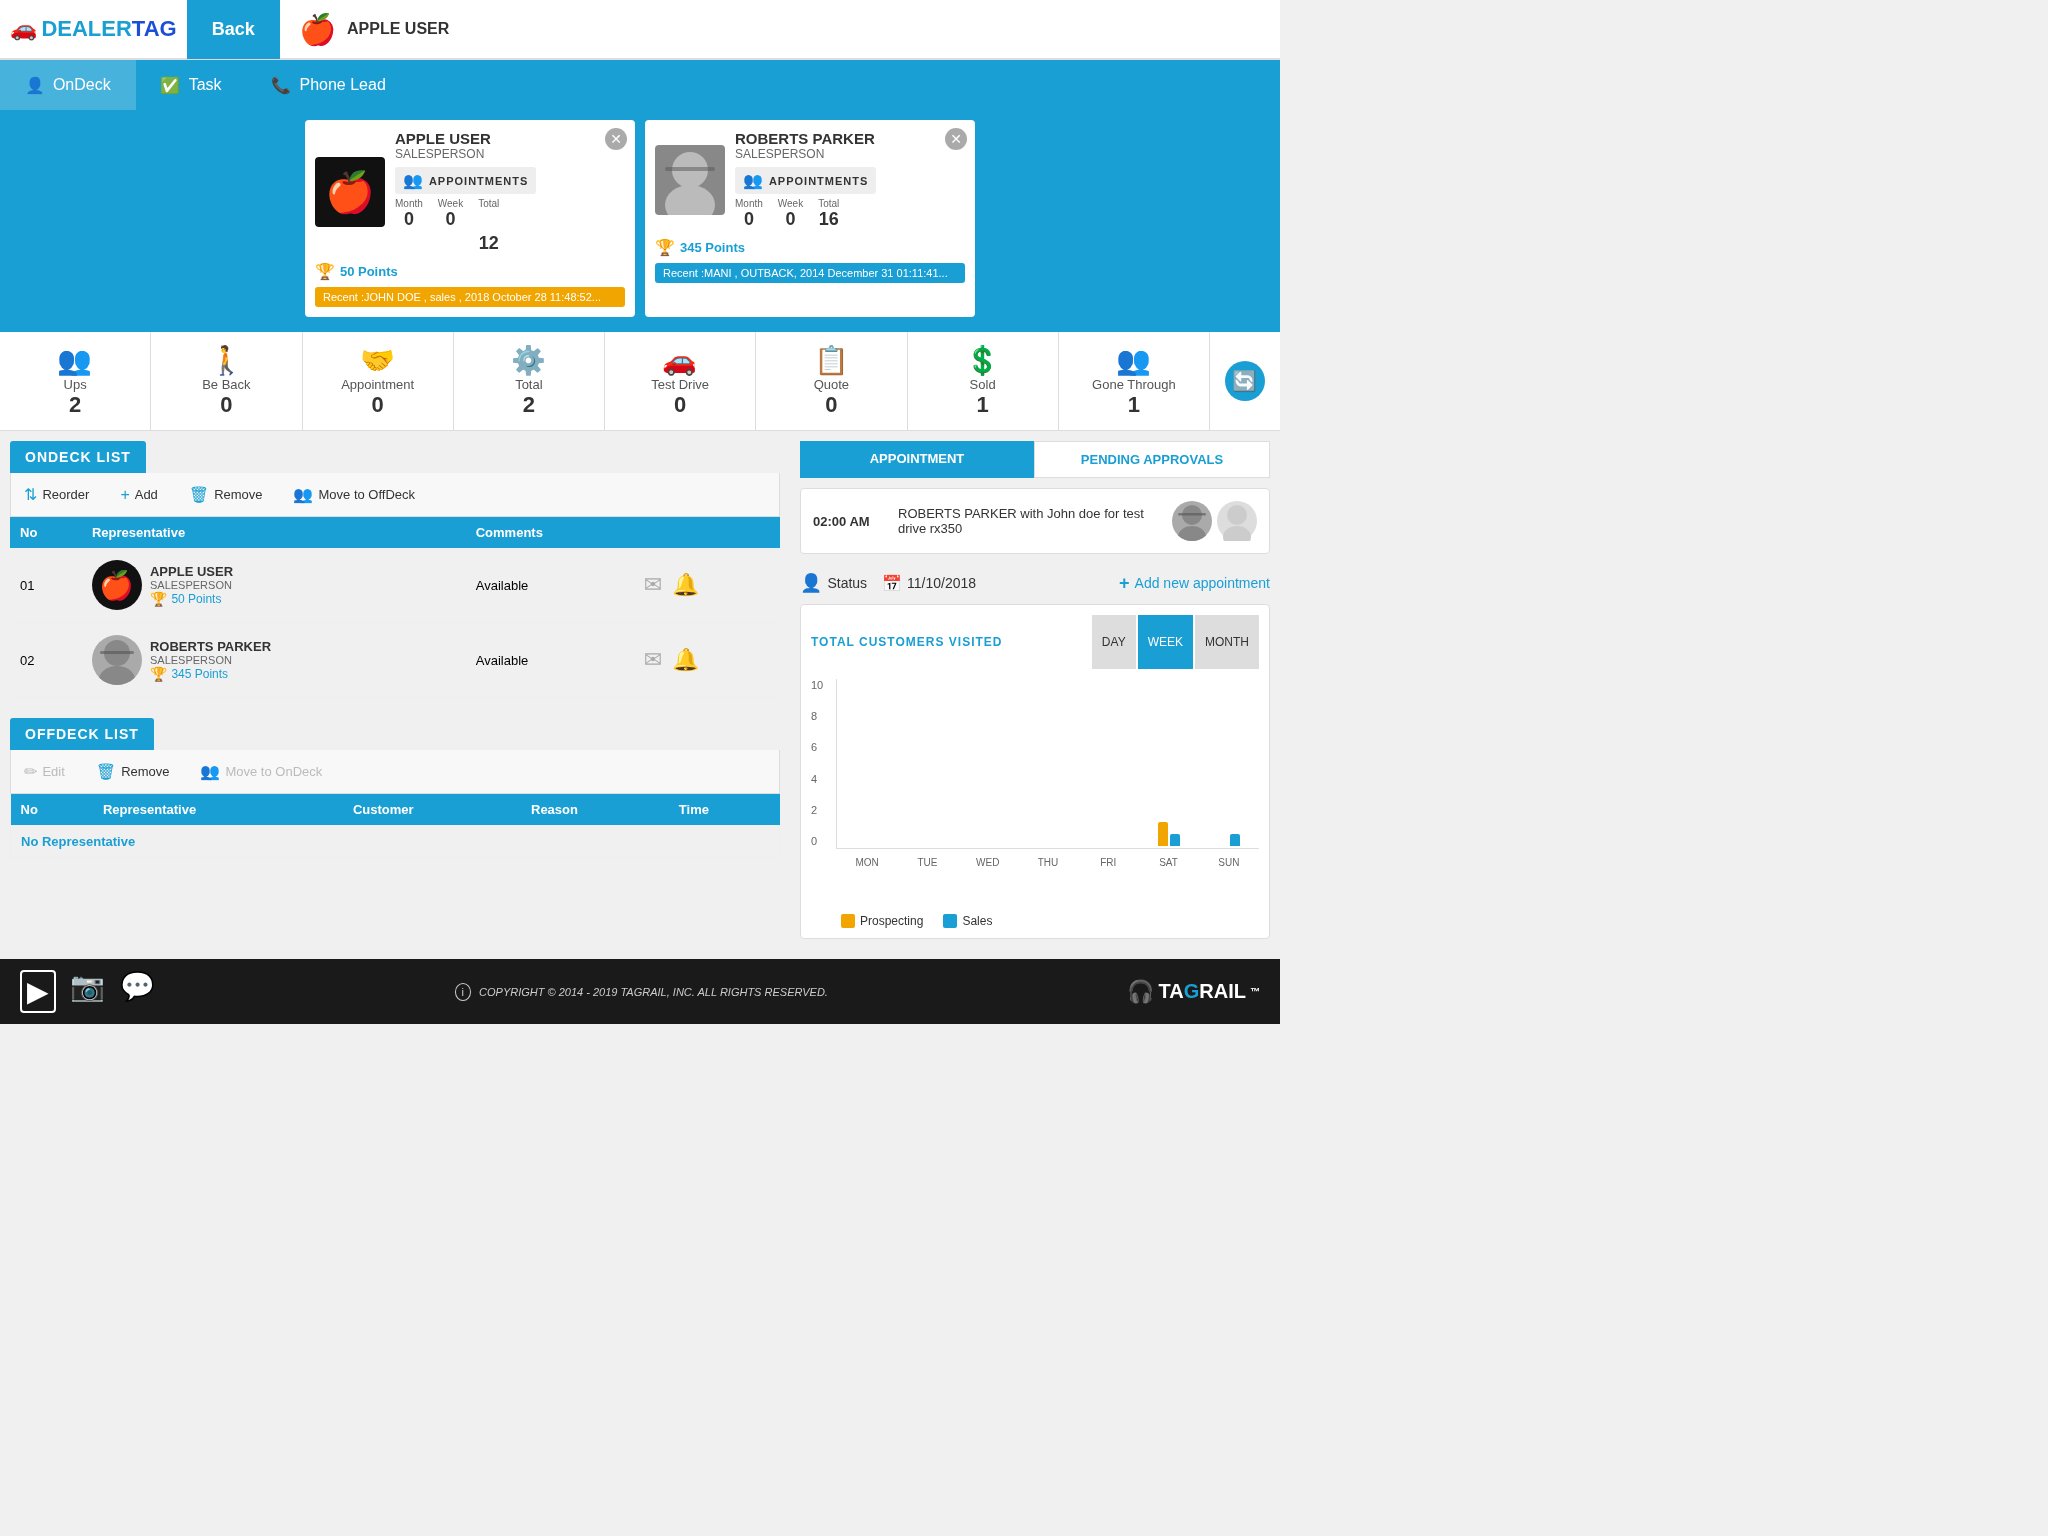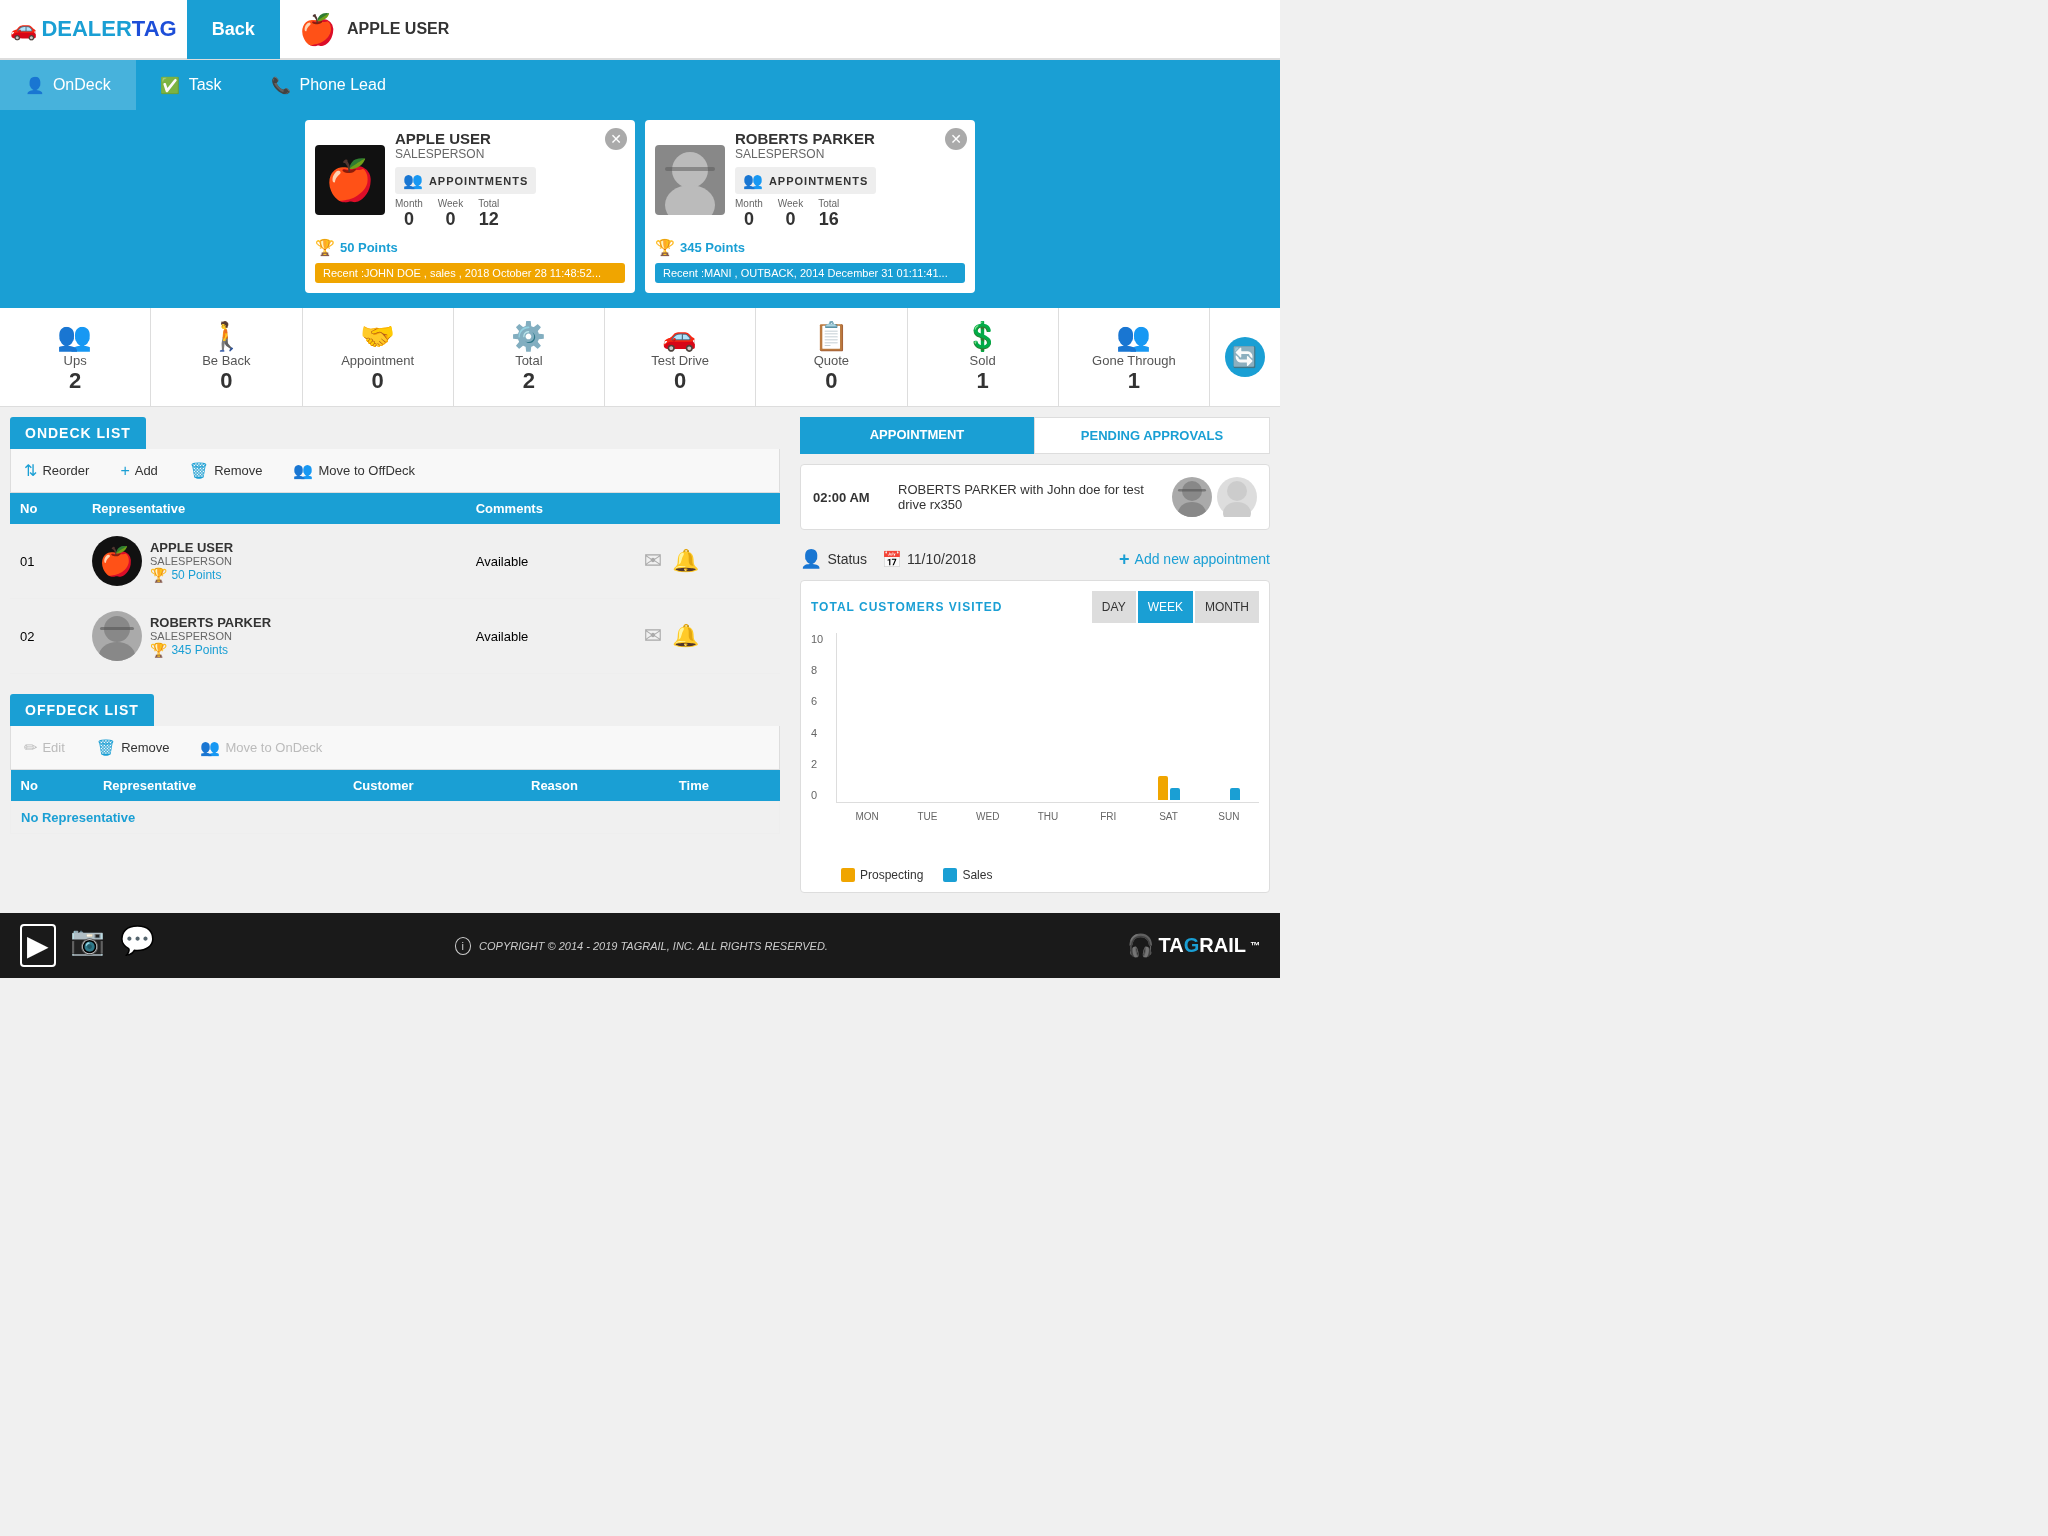--- a/index.html
+++ b/index.html
@@ -53,21 +53,21 @@
           <div style="text-align:center;">
             <div style="font-size:10px;color:#666;">Month</div>
             <div style="font-size:18px;font-weight:bold;color:#333;">0</div>
           </div>
           <div style="text-align:center;">
             <div style="font-size:10px;color:#666;">Week</div>
             <div style="font-size:18px;font-weight:bold;color:#333;">0</div>
           </div>
           <div style="text-align:center;">
             <div style="font-size:10px;color:#666;">Total</div>
-            <div style="font-size:18px;font-weight:bold;color:#333;">12</div>
+            <div style="font-size:18px;font-weight:bold;color:#333;margin-top:24px;">12</div>
           </div>
         </div>
       </div>
     </div>
     <div style="display:flex;align-items:center;gap:5px;margin-bottom:6px;">
       <span style="color:#1a9fd4;font-size:16px;">🏆</span>
       <span style="font-size:13px;color:#1a9fd4;font-weight:bold;">50 Points</span>
     </div>
     <div style="background:#f0a500;color:white;font-size:11px;padding:4px 8px;border-radius:3px;white-space:nowrap;overflow:hidden;text-overflow:ellipsis;">Recent :JOHN DOE , sales , 2018 October 28 11:48:52...</div>
   </div>
@@ -325,21 +325,21 @@
       <div style="display:flex;align-items:center;gap:5px;color:#1a9fd4;font-size:14px;cursor:pointer;margin-left:auto;">
         <span style="font-size:18px;font-weight:bold;">+</span>
         <span>Add new appointment</span>
       </div>
     </div>
 
     <div style="background:white;border:1px solid #ddd;padding:10px;border-radius:4px;">
       <div style="display:flex;align-items:center;justify-content:space-between;margin-bottom:10px;">
         <span style="font-size:12px;font-weight:bold;color:#1a9fd4;letter-spacing:1px;">TOTAL CUSTOMERS VISITED</span>
         <div style="display:flex;gap:2px;">
-          <button style="padding:9px 10px;font-size:12px;background:#ddd;color:#333;cursor:pointer;border:none;">DAY</button>
+          <button style="padding:20px 10px;font-size:12px;background:#ddd;color:#333;cursor:pointer;border:none;">DAY</button>
           <button style="padding:4px 10px;font-size:12px;background:#1a9fd4;color:white;cursor:pointer;border:none;">WEEK</button>
           <button style="padding:4px 10px;font-size:12px;background:#ddd;color:#333;cursor:pointer;border:none;">MONTH</button>
         </div>
       </div>
 
       <div style="position:relative;height:200px;">
 
         <div style="position:absolute;left:0;top:0;bottom:30px;width:25px;display:flex;flex-direction:column-reverse;justify-content:space-between;font-size:11px;color:#666;padding-bottom:2px;">
           <span>0</span>
           <span>2</span>

